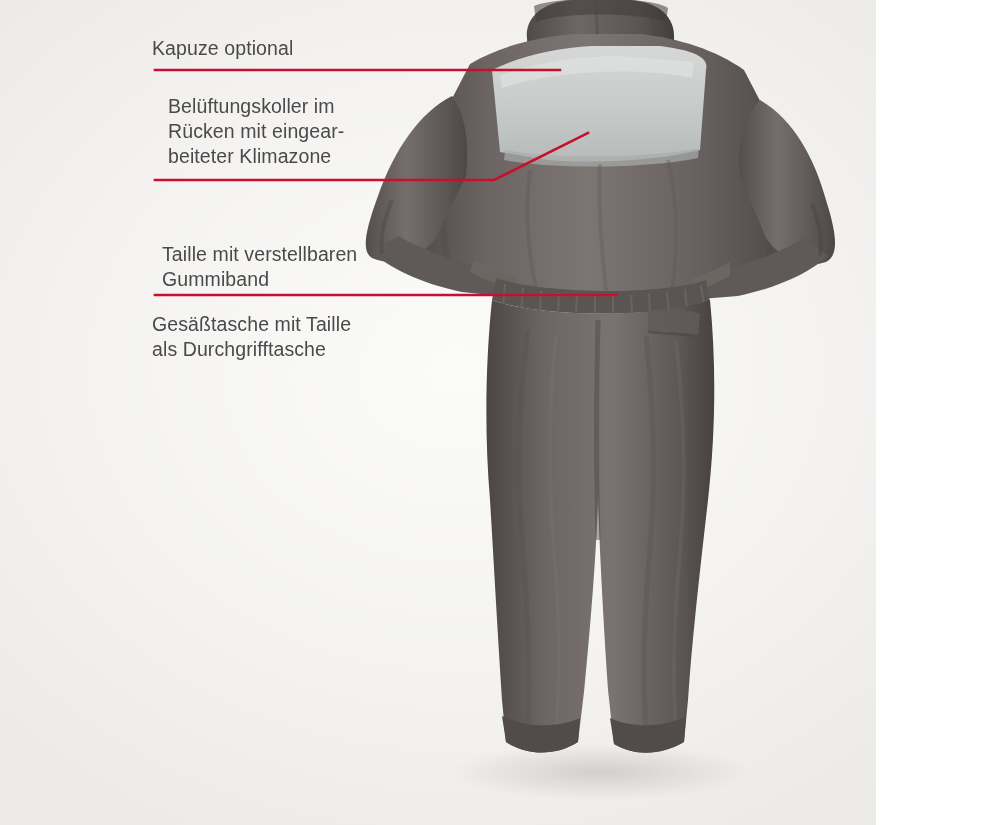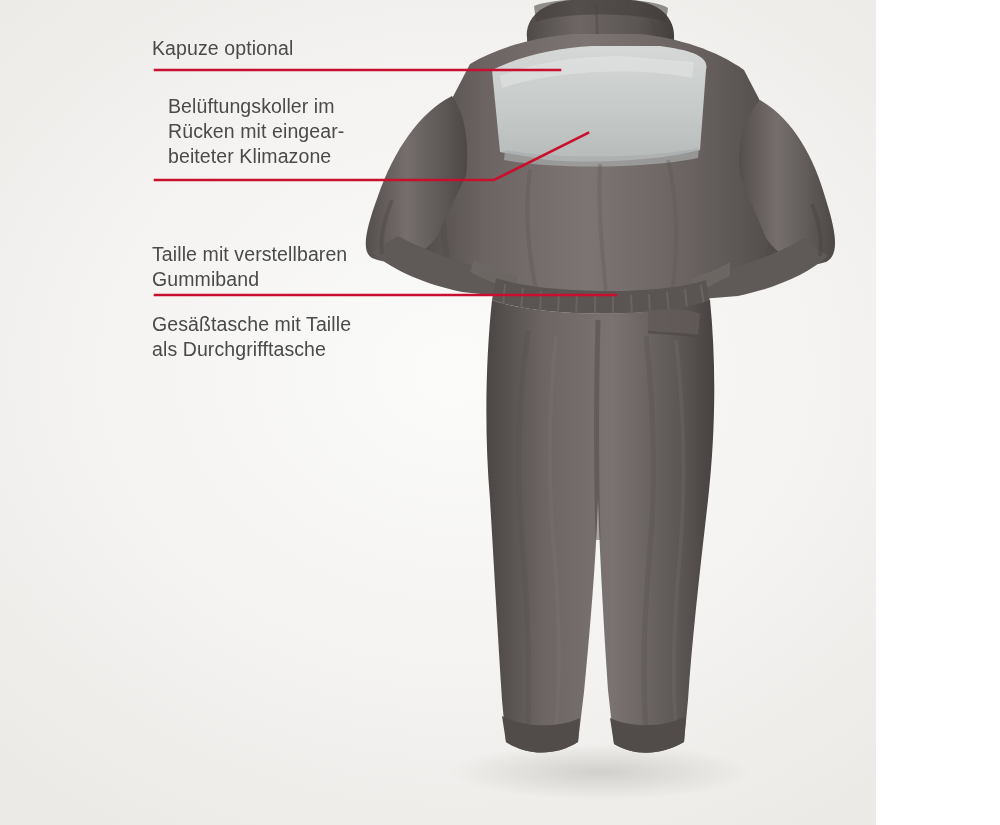--- a/index.html
+++ b/index.html
@@ -193,19 +193,19 @@
       </g>
     </svg>
   </div>
 
   <div class="callout-label" style="left:152px; top:36px;">Kapuze optional</div>
 
   <div class="callout-label" style="left:152px; top:94px;margin-left:16px;">Belüftungskoller im
 Rücken mit eingear-
 beiteter Klimazone</div>
 
-  <div class="callout-label" style="left:152px; top:242px;">Taille mit verstellbaren
+  <div class="callout-label" style="left:162px; top:242px;">Taille mit verstellbaren
 Gummiband</div>
 
   <div class="callout-label" style="left:152px; top:312px;">Gesäßtasche mit Taille
 als Durchgrifftasche</div>
 
 </div>
 
 </body></html>

